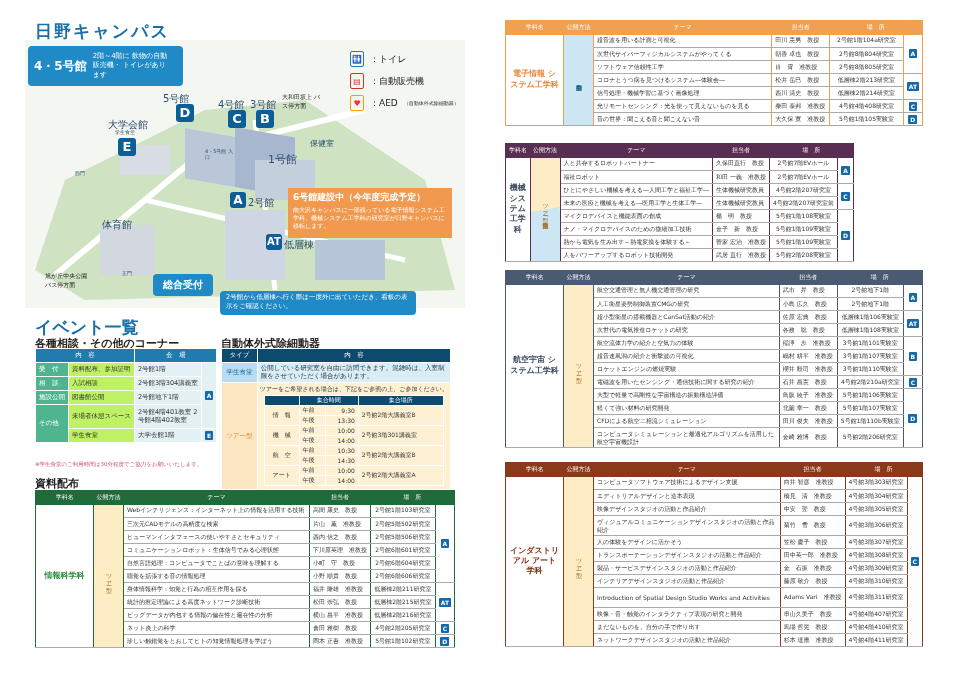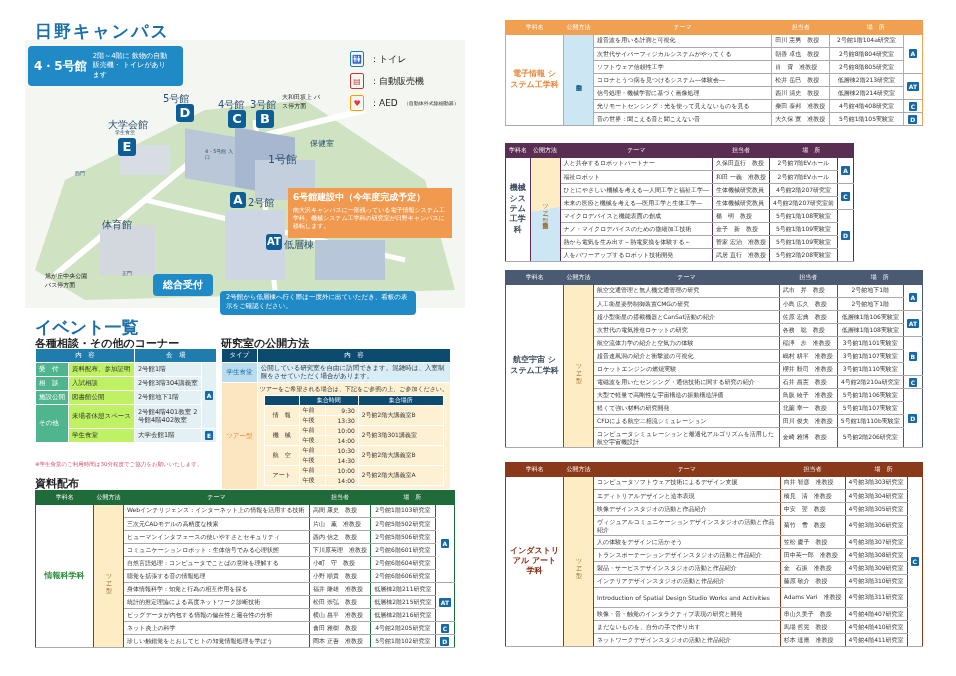--- a/index.html
+++ b/index.html
@@ -111,21 +111,21 @@
   <div style="font-size:9px;font-weight:bold;margin-bottom:2px">6号館建設中（今年度完成予定）</div>
   <div style="font-size:6px;line-height:1.35;white-space:normal">南大沢キャンパスに一部残っている電子情報システム工学科、機械システム工学科の研究室が日野キャンパスに移転します。</div>
 </div>
 
 <div class="abs callout" style="left:153px;top:274px;width:60px;height:22px;font-size:10px;font-weight:bold;text-align:center;line-height:22px">総合受付</div>
 
 <div class="abs callout" style="left:220px;top:291px;width:196px;height:24px;font-size:6.5px;line-height:1.35;padding:2px 6px;white-space:normal">2号館から低層棟へ行く際は一度外に出ていただき、看板の表示をご確認ください。</div>
 
 <div class="abs h-big" style="left:35px;top:316px">イベント一覧</div>
 <div class="abs h-mid" style="left:35px;top:336px">各種相談・その他のコーナー</div>
-<div class="abs h-mid" style="left:221px;top:336px">研究室の公開方法</div>
+<div class="abs h-mid" style="left:221px;top:336px">自動体外式除細動器</div>
 
 <table id="consult" class="abs" style="left:35px;top:348px;width:180px">
   <tbody>
       <tr>
         <th colspan="2">内　容</th>
         <th colspan="2">会　場</th>
       </tr>
   <tr>
         <td class="cat">受　付</td>
         <td class="sub">資料配布、参加証明</td>

